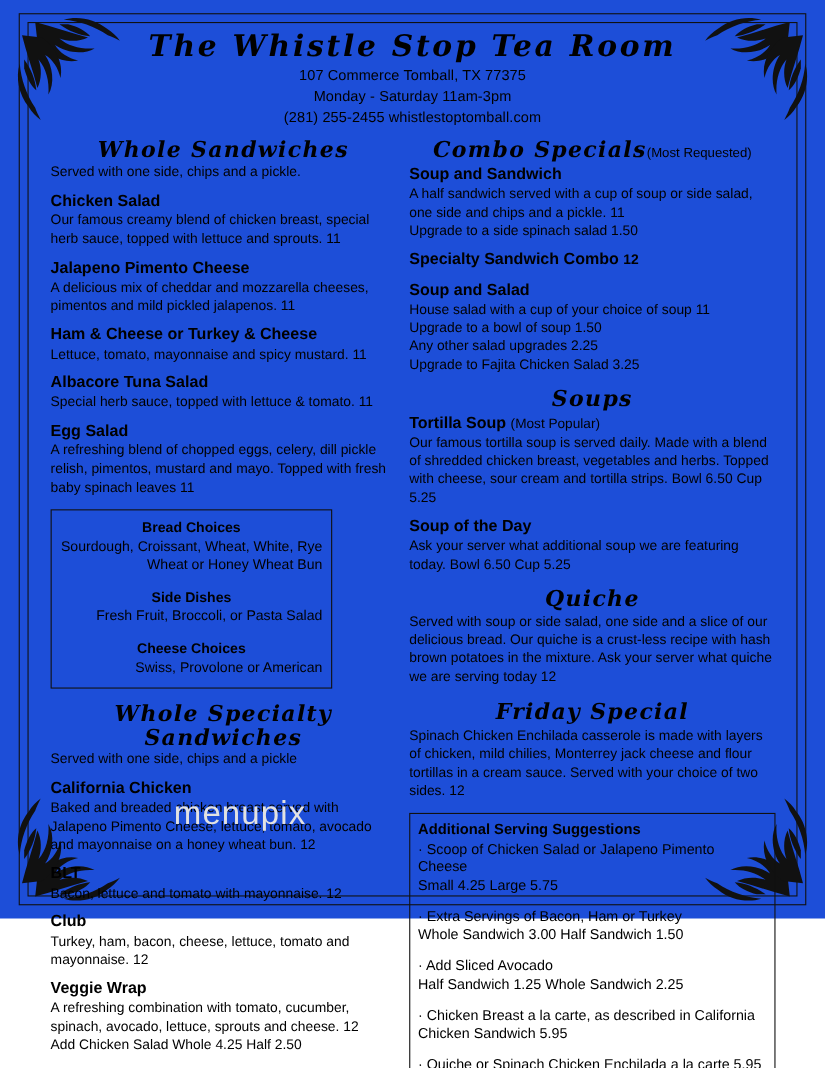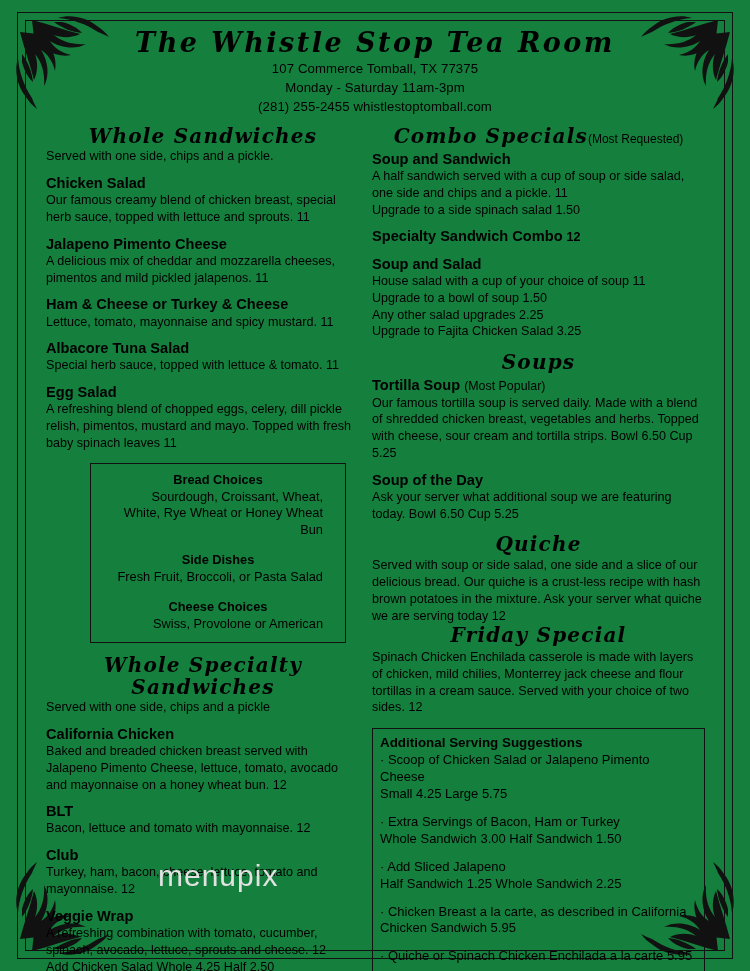--- a/index.html
+++ b/index.html
@@ -8,22 +8,22 @@
     width:750px; height:971px;
     background:#ffffff;
     font-family:"Liberation Sans", sans-serif;
     color:#000000;
     overflow:hidden;
   }
 
   
   #page {
     position:relative;
-    width:750px; height:971px;
-    background:#15803d;
+    width:750px; height:835px;
+    background:#1d4ed8;
   }
   .border-outer {
     position:absolute;
     left:17px; top:12px; right:17px; bottom:12px;
     border:1.5px solid #111;
   }
   .border-inner {
     position:absolute;
     left:25px; top:20px; right:25px; bottom:20px;
     border:1.5px solid #111;
@@ -105,24 +105,23 @@
   }
   .item-desc {
     font-size:12.6px;
     line-height:1.33;
   }
 
   
   .choices-box {
     border:1.6px solid #111;
     margin-top:11px;
-    padding:7px 22px 9px;
+    padding:7px 8px 9px;
     text-align:center;
     width:256px;
-    margin-left:44px;
   }
   .choices-title { font-weight:700; font-size:12.8px; line-height:1.4; }
   .choices-body  { font-size:12.8px; line-height:1.32;text-align:right; }
   .choices-group + .choices-group { margin-top:12px; }
 
   
   .sugg-box {
     border:1.6px solid #111;
     margin-top:12px;
     padding:5px 7px 7px;
@@ -321,38 +320,38 @@
             <div class="item-name">Soup of the Day</div>
             <div class="item-desc">Ask your server what additional soup we are featuring today.  Bowl  6.50      Cup  5.25</div>
           </div>
         </section>
 
         <section style="margin-top:11px">
           <div class="script-head">Quiche</div>
           <div class="item-desc" style="margin-top:2px">Served with soup or side salad, one side and a slice of our delicious bread.  Our quiche is a crust-less recipe with hash brown potatoes in the mixture.  Ask your server what quiche we are serving today   12</div>
         </section>
 
-        <section style="">
+        <section style="margin-top:12px">
           <div class="script-head">Friday Special</div>
           <div class="item-desc" style="margin-top:3px">Spinach Chicken Enchilada casserole is made  with layers of chicken, mild chilies, Monterrey jack cheese and flour tortillas in a cream sauce. Served with your choice of two sides.   12</div>
         </section>
 
         <div class="sugg-box">
           <div class="sugg-title">Additional Serving Suggestions</div>
 
           <div class="sugg-group" style="margin-top:0">
             <div class="sugg-line">· Scoop of Chicken Salad or Jalapeno Pimento Cheese</div>
             <div class="sugg-line">Small  4.25   Large  5.75</div>
           </div>
           <div class="sugg-group">
             <div class="sugg-line">· Extra Servings of Bacon, Ham or Turkey</div>
             <div class="sugg-line">Whole Sandwich  3.00    Half Sandwich  1.50</div>
           </div>
           <div class="sugg-group">
-            <div class="sugg-line">· Add Sliced Jalapeno</div>
+            <div class="sugg-line">· Add Sliced Avocado</div>
             <div class="sugg-line">Half Sandwich  1.25   Whole Sandwich  2.25</div>
           </div>
           <div class="sugg-group">
             <div class="sugg-line"> · Chicken Breast a la carte, as described in California</div>
             <div class="sugg-line">Chicken Sandwich  5.95</div>
           </div>
           <div class="sugg-group">
             <div class="sugg-line">· Quiche or Spinach Chicken Enchilada a la carte  5.95</div>
           </div>
         </div>

